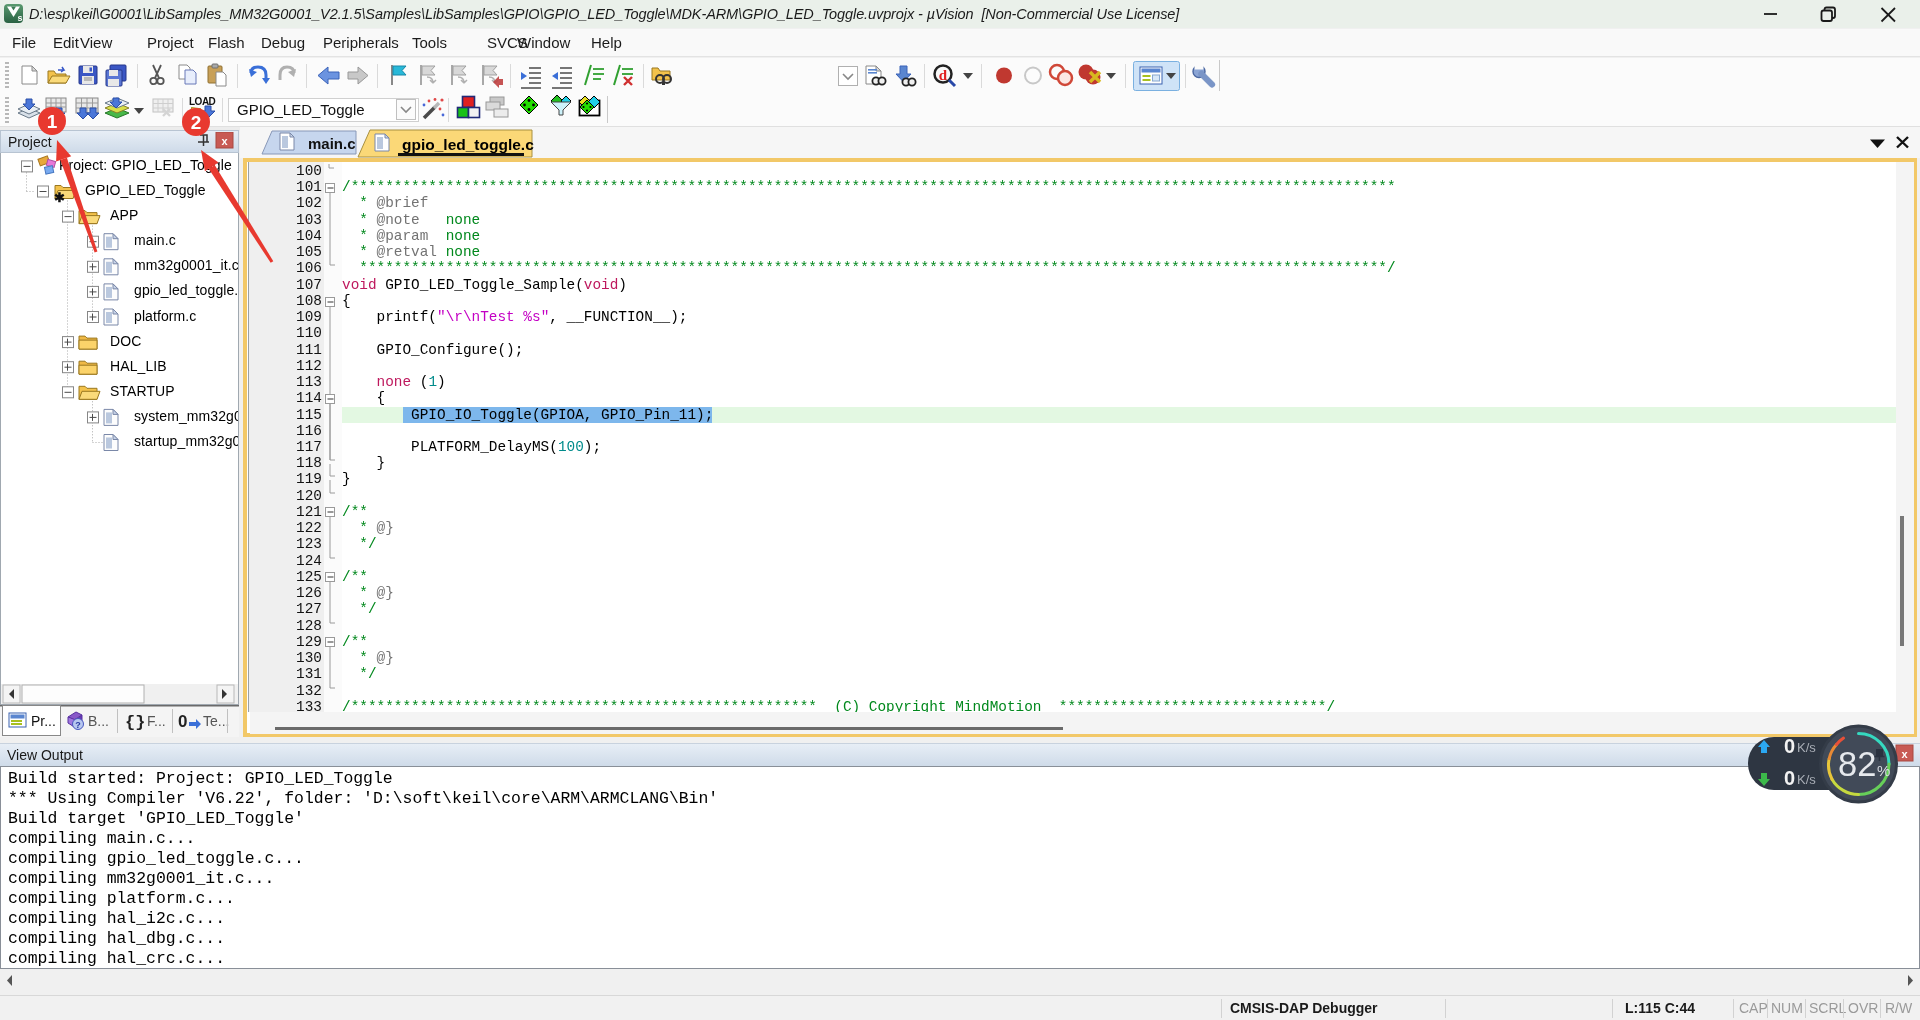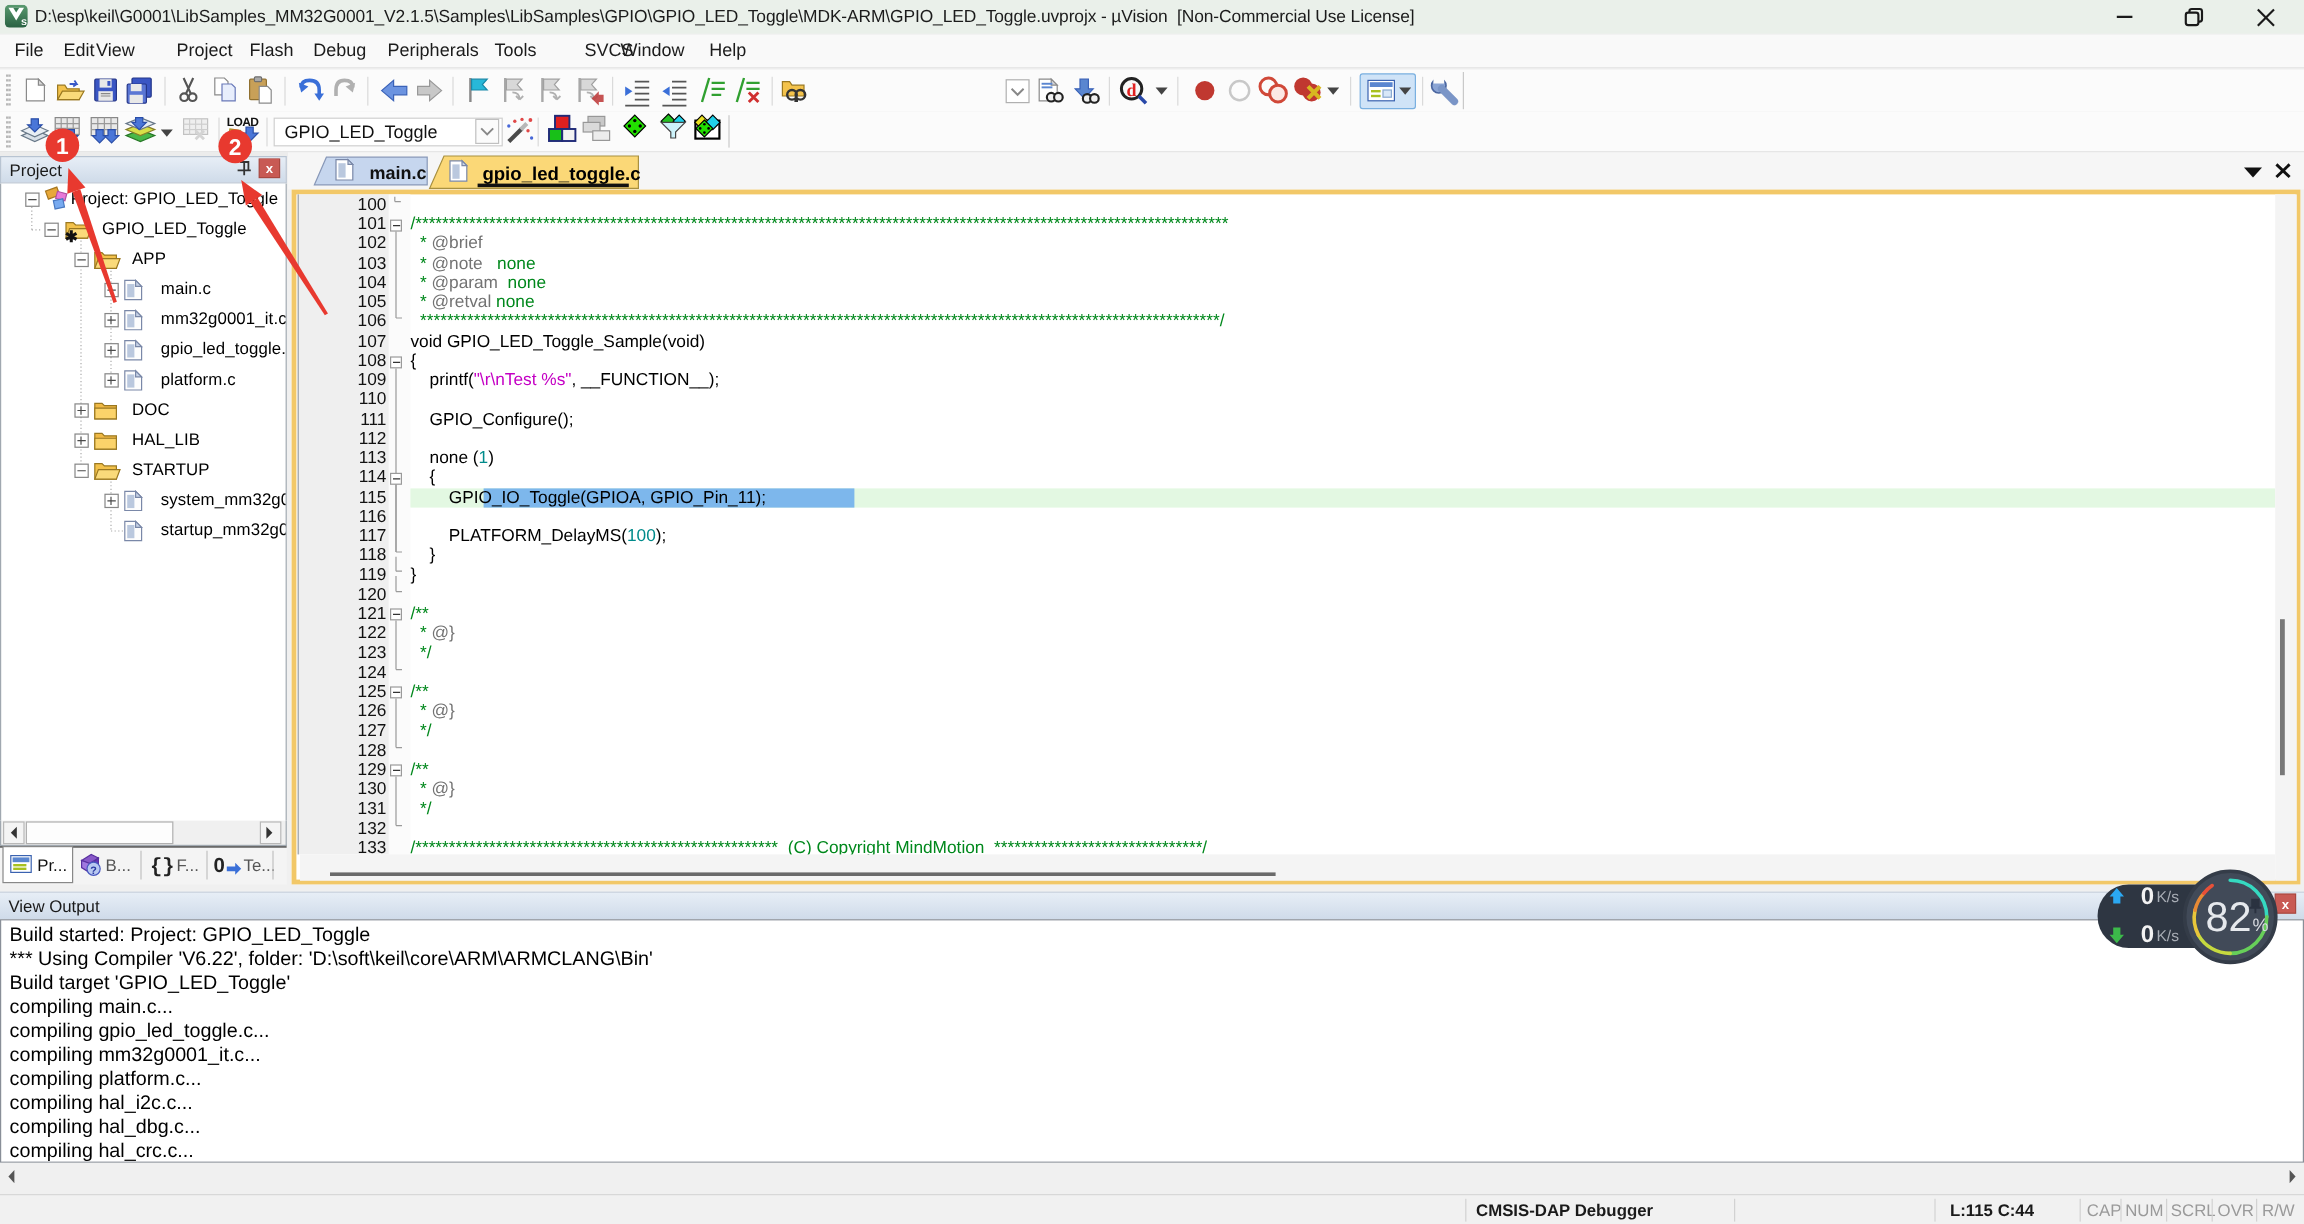--- a/index.html
+++ b/index.html
@@ -1,22 +1,22 @@
 <!DOCTYPE html>
 <html><head>
 <meta charset="utf-8">
 <style>
 * { margin:0; padding:0; box-sizing:border-box; }
 html,body { width:1920px; height:1020px; overflow:hidden; }
 body { font-family:"Liberation Sans", sans-serif; background:#f0f0f0; position:relative; }
 .abs { position:absolute; }
-pre { font-family:Liberation Sans, sans-serif; }
+pre { font-family:Liberation Mono, monospace; }
 
 #titlebar { left:0; top:0; width:1920px; height:28px; background:#eaf0ea; }
-#title-text { left:29px; top:6px; font-size:14.5px; letter-spacing:-0.1px; color:#1b1b1b; white-space:nowrap; }
+#title-text { left:29px; top:6px; font-size:14.5px; letter-spacing:-0.1px; color:#1b1b1b; white-space:nowrap;font-style:italic; }
 #menubar { left:0; top:29px; width:1920px; height:28px; background:#f9f9f9; border-bottom:1px solid #e3e3e3; }
 .menu-item { position:absolute; top:34px; font-size:15px; color:#1b1b1b; }
 #toolbar1 { left:0; top:58px; width:1920px; height:35px; background:#fbfbfb; }
 #toolbar2 { left:0; top:93px; width:1920px; height:34px; background:#fbfbfb; border-bottom:1px solid #e0e0e0; }
 .grip { position:absolute; left:5px; top:4px; width:3px; height:26px; border-left:2px dotted #b8b8b8; border-right:2px dotted #b8b8b8; }
 
 #proj-hdr { left:0; top:130px; width:239px; height:23px; background:linear-gradient(#e7eef6,#cfdbe9); border:1px solid #b8c4d2; }
 #proj-hdr span { position:absolute; left:7px; top:3px; font-size:14px; color:#1a1a1a; }
 #tree { left:0; top:153px; width:239px; height:531px; background:#ffffff; border-left:1px solid #a0a8b0; border-right:1px solid #a0a8b0; overflow:hidden; }
 .trow { position:absolute; height:20px; font-size:14px; letter-spacing:0.1px; color:#000; white-space:nowrap; }
@@ -34,21 +34,21 @@
 
 #build-hdr { left:0; top:743px; width:1920px; height:23px; background:linear-gradient(#e7eef6,#cfdbe9); border-top:1px solid #c8d2de; }
 #build-hdr span { position:absolute; left:7px; top:3px; font-size:14px; color:#1a1a1a; }
 #build-area { left:0; top:766px; width:1920px; height:203px; background:#fff; border:1px solid #898f98; }
 #build-text { left:8px; top:769px; font-size:16.45px; line-height:20px; color:#000; }
 #build-hs { left:0; top:969px; width:1920px; height:26px; background:#f0f0f0; }
 #statusbar { left:0; top:995px; width:1920px; height:38px; background:#f1f1f1; border-top:1px solid #d8d8d8; font-size:14px; color:#333; }
 .ssep { position:absolute; top:3px; width:1px; height:19px; background:#d2d2d2; }
 .skey { position:absolute; top:4px; color:#9a9a9a; }
 
-.kw { color:#000000; }
+.kw { color:#be185d; }
 .cm { color:#00881c; }
 .dx { color:#737373; }
 .num { color:#008b8b; }
 .str { color:#c400c4; }
 </style>
 </head>
 <body>
 <div class="abs" id="titlebar"></div>
 <div class="abs" id="title-text">D:\esp\keil\G0001\LibSamples_MM32G0001_V2.1.5\Samples\LibSamples\GPIO\GPIO_LED_Toggle\MDK-ARM\GPIO_LED_Toggle.uvprojx - µVision&nbsp;&nbsp;[Non-Commercial Use License]</div>
 <svg class="abs" style="left:4px;top:4px" width="20" height="20">

